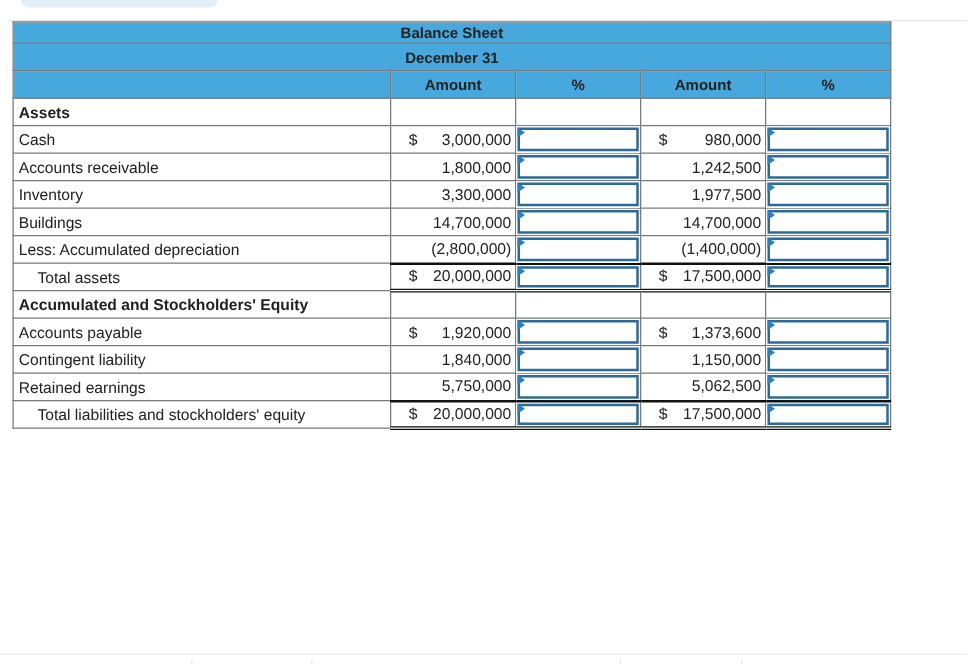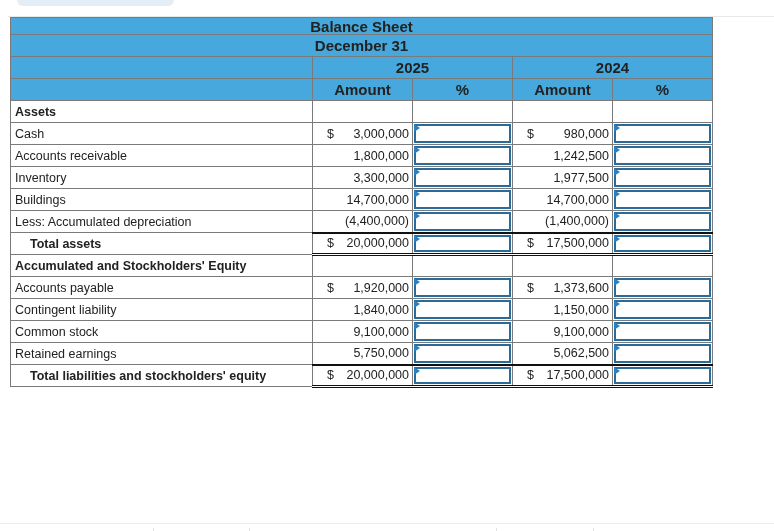--- a/index.html
+++ b/index.html
@@ -10,27 +10,27 @@
     .top-rule { position: absolute; left: 8px; right: 0; top: 16px; height: 1px; background: #e8e8e8; }
     .bottom-rule { position: absolute; left: 0; right: 0; top: 523px; height: 1px; background: #ebebeb; }
     .bottom-tick { position: absolute; top: 528px; width: 1px; height: 3px; background: #e2e2e2; }
 
     table.bs { position: absolute; left: 10px; top: 17px; border-collapse: collapse; table-layout: fixed; width: 703px; }
     table.bs td { border: 1px solid #7a7a7a; height: 22px; padding: 0; box-sizing: border-box; }
     col.c-label { width: 302px; }
     col.c-amt { width: 100px; }
     col.c-pct { width: 100px; }
 
-    tr.hdr td { background: #46a8dc; color: #222; font-weight: bold; text-align: center; font-size: 15px; }
+    tr.hdr td { background: #46a8dc; color: #222; font-weight: bold; text-align: center; font-size: 12px; }
     tr.hdr.title td { height: 17px; line-height: 15px; }
     tr.hdr td.blank { }
 
     td.label { padding-left: 4px !important; text-align: left; white-space: nowrap; overflow: hidden; }
     td.label.bold { font-weight: bold; }
-    td.label.indent { padding-left: 19px !important; font-weight: bold; }
+    td.label.indent { padding-left: 19px !important; }
 
     td.amt { position: relative; text-align: right; padding-right: 3px !important; white-space: nowrap; }
     td.amt .dollar { position: absolute; left: 14px; top: 50%; transform: translateY(-50%); }
     td.amt.total { border-top: 2px solid #111 !important; }
     td.amt.grand { border-bottom: 3px double #111 !important; }
 
     td.pct { position: relative; background: #fff; }
     td.pct .inp { position: absolute; left: 1px; top: 1px; right: 1px; bottom: 1px;
                   border: 2px solid #2a6b9a; box-sizing: border-box; background: #fff; }
     td.pct .flag { position: absolute; left: 1px; top: 1px; width: 0; height: 0;
@@ -55,25 +55,20 @@
   </colgroup>
   <tbody>
     <tr class="hdr title">
       <td colspan="5">Balance Sheet</td>
     </tr>
     <tr class="hdr">
       <td colspan="5">December 31</td>
     </tr>
     <tr class="hdr">
       <td class="blank"></td>
-      <td colspan="2">2025</td>
-      <td colspan="2">2024</td>
-    </tr>
-    <tr class="hdr">
-      <td class="blank"></td>
       <td>Amount</td>
       <td>%</td>
       <td>Amount</td>
       <td>%</td>
     </tr>
 
     <tr>
       <td class="label bold">Assets</td>
       <td></td>
         <td></td>
@@ -127,21 +122,21 @@
           <div class="flag"></div>
         </td>
       <td class="amt"><span>14,700,000</span></td>
       <td class="pct">
           <div class="inp"></div>
           <div class="flag"></div>
         </td>
     </tr>
     <tr>
       <td class="label">Less: Accumulated depreciation</td>
-      <td class="amt"><span>(4,400,000)</span></td>
+      <td class="amt"><span>(2,800,000)</span></td>
       <td class="pct">
           <div class="inp"></div>
           <div class="flag"></div>
         </td>
       <td class="amt"><span>(1,400,000)</span></td>
       <td class="pct">
           <div class="inp"></div>
           <div class="flag"></div>
         </td>
     </tr>
@@ -180,33 +175,20 @@
         </td>
     </tr>
     <tr>
       <td class="label">Contingent liability</td>
       <td class="amt"><span>1,840,000</span></td>
       <td class="pct">
           <div class="inp"></div>
           <div class="flag"></div>
         </td>
       <td class="amt"><span>1,150,000</span></td>
-      <td class="pct">
-          <div class="inp"></div>
-          <div class="flag"></div>
-        </td>
-    </tr>
-    <tr>
-      <td class="label">Common stock</td>
-      <td class="amt"><span>9,100,000</span></td>
-      <td class="pct">
-          <div class="inp"></div>
-          <div class="flag"></div>
-        </td>
-      <td class="amt"><span>9,100,000</span></td>
       <td class="pct">
           <div class="inp"></div>
           <div class="flag"></div>
         </td>
     </tr>
     <tr>
       <td class="label">Retained earnings</td>
       <td class="amt"><span>5,750,000</span></td>
       <td class="pct">
           <div class="inp"></div>

